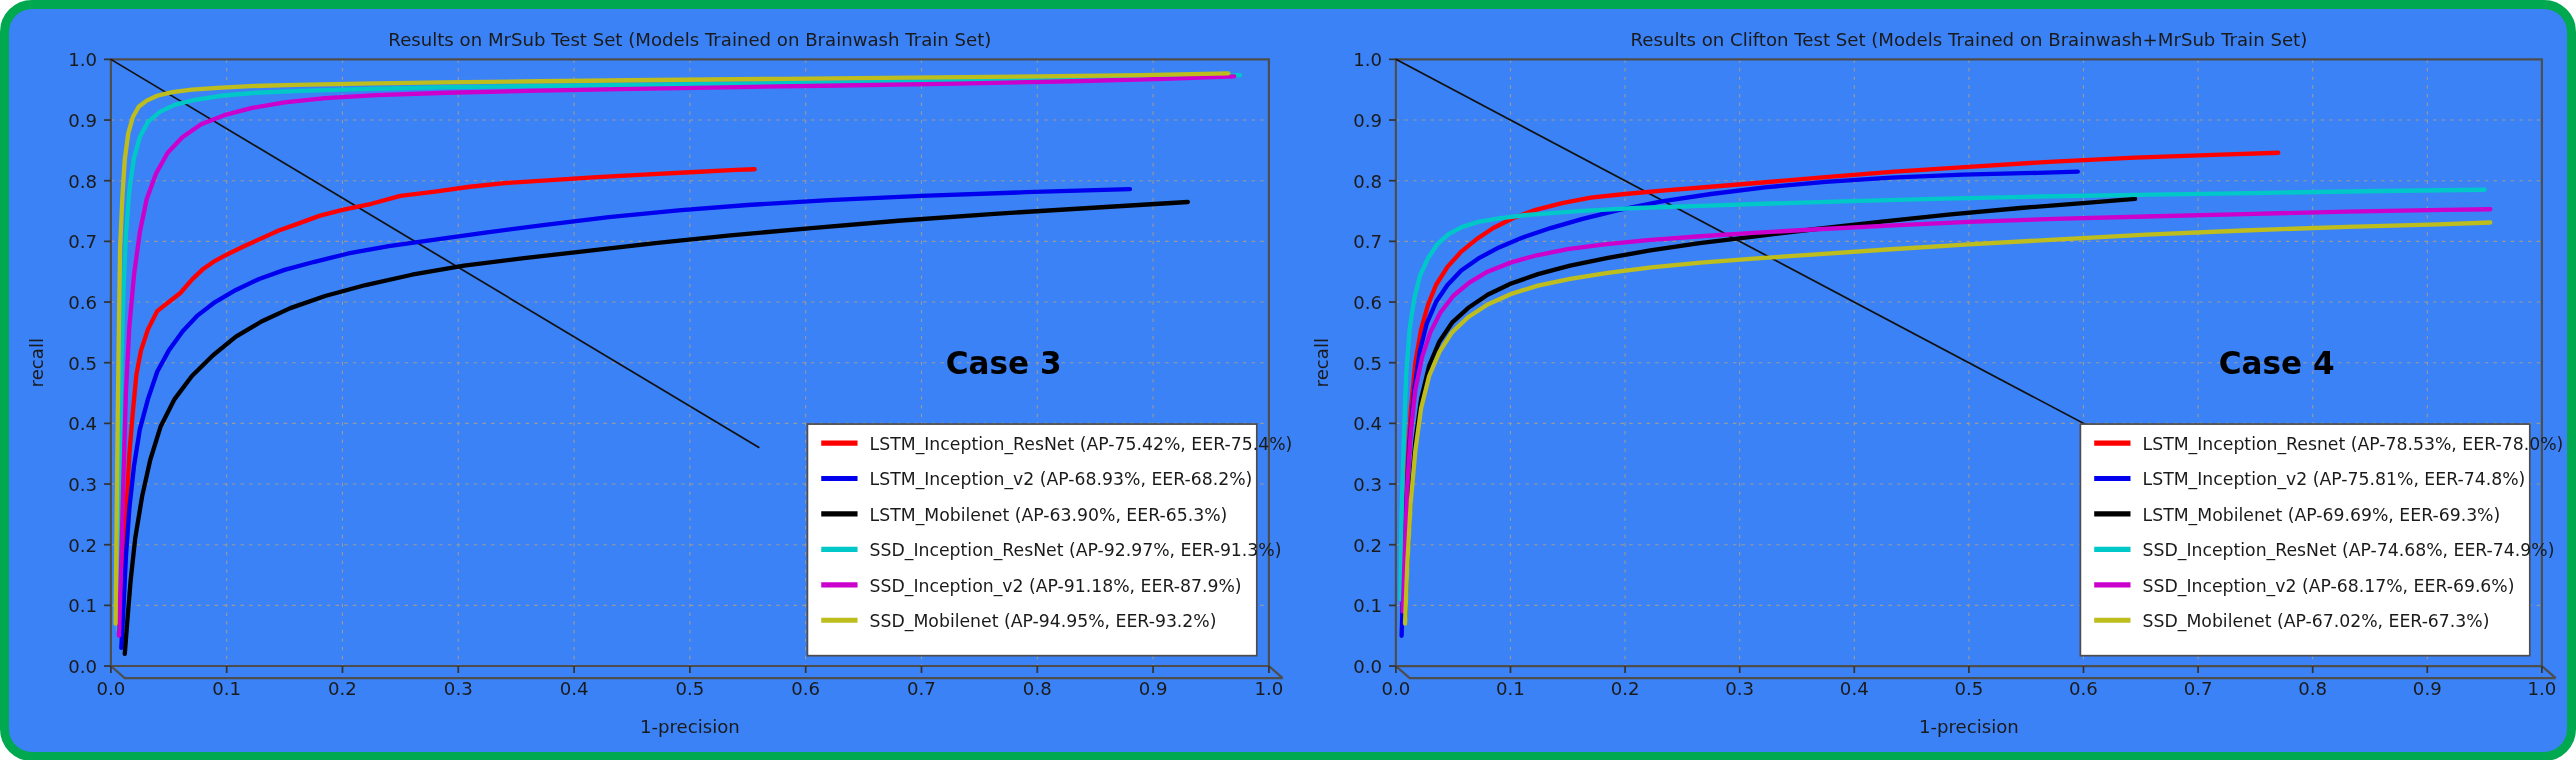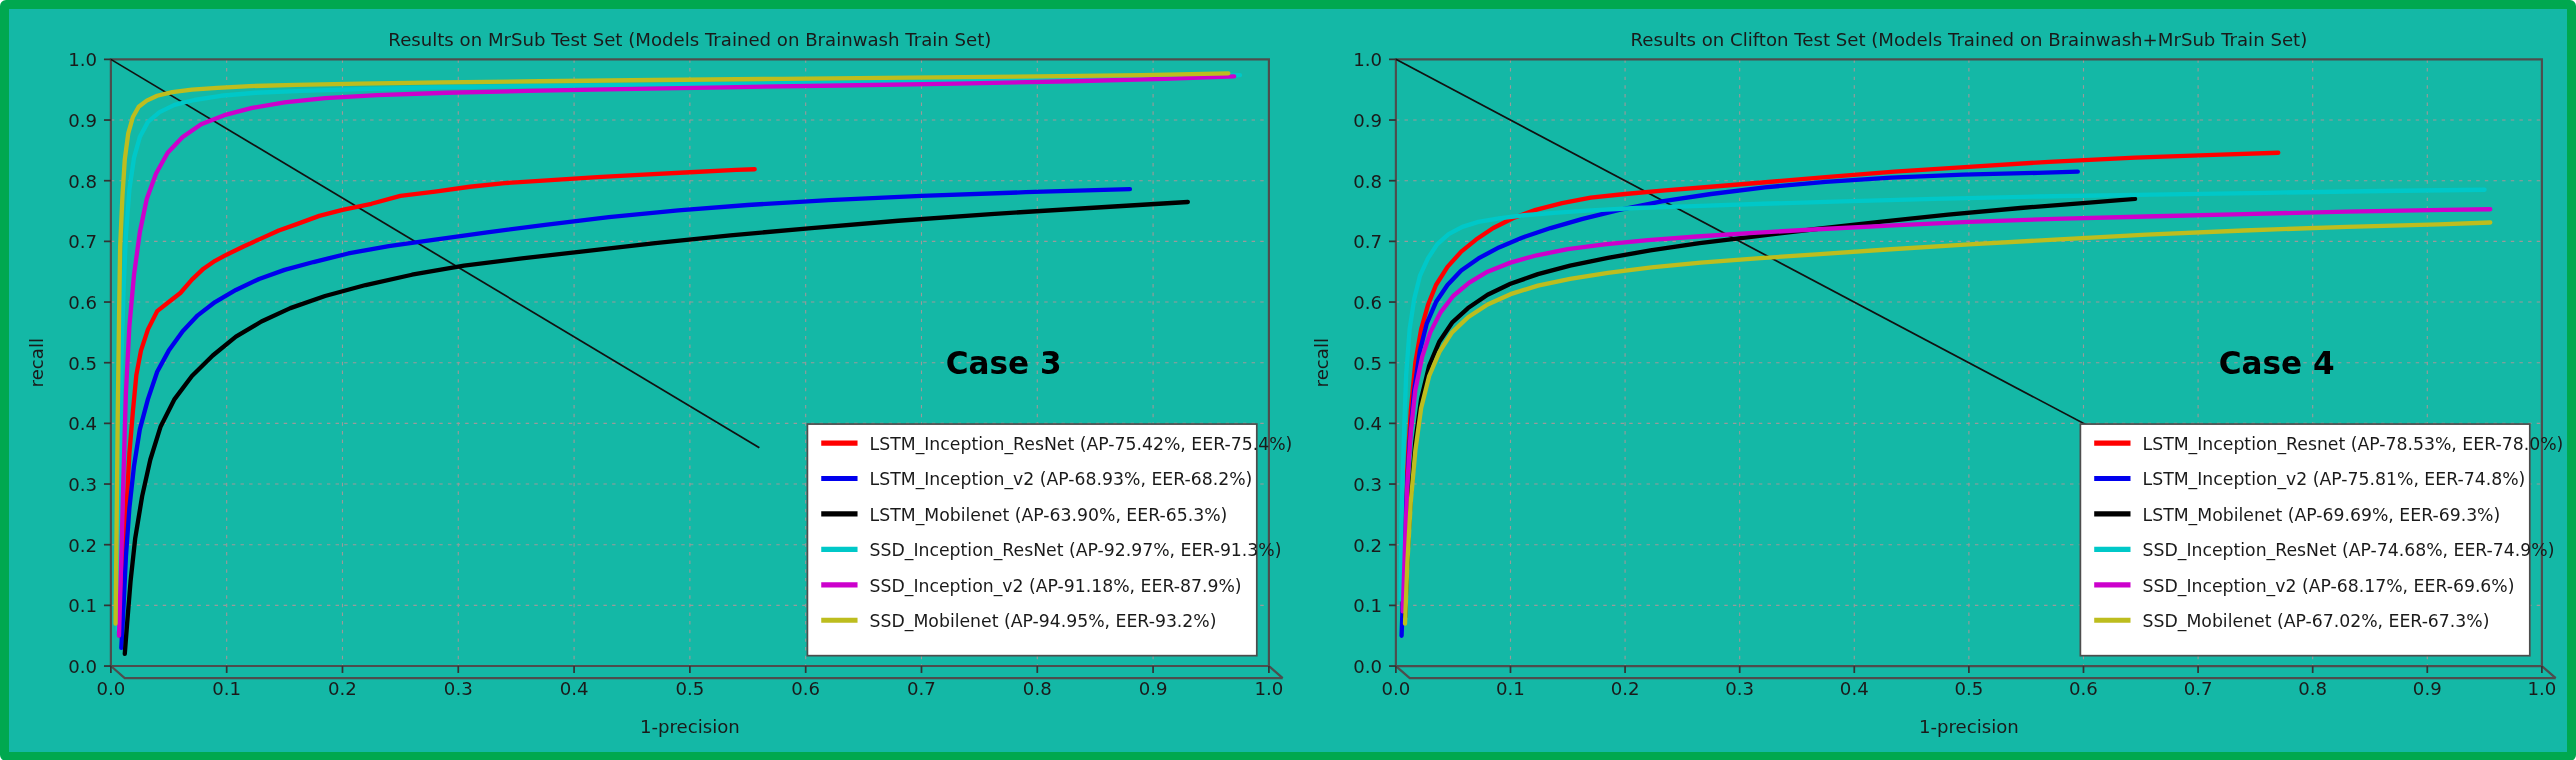--- a/index.html
+++ b/index.html
@@ -1,19 +1,19 @@
 <!DOCTYPE html>
 <html style="font-size:14px"><head>
 <meta charset="utf-8">
 <style>
   html,body{margin:0;padding:0;background:#fff;}
   body{width:2576px;height:761px;font-family:"DejaVu Sans",sans-serif;overflow:hidden;}
   #frame{
     position:absolute;left:0;top:0;width:2576px;height:761px;
-    box-sizing:border-box;border:9.5px solid #00A84F;border-radius:6px;background:#14b8a6;
+    box-sizing:border-box;border:9.5px solid #00A84F;border-radius:32px;background:#3b82f6;
   }
   .panel{position:absolute;top:0;height:761px;}
   #panel-left{left:12px;width:1279px;}
   #panel-right{left:1297px;width:1267px;}
   .plotsvg{display:block;}
   .axis-title{font-family:"DejaVu Sans",sans-serif;font-size:21px;fill:#1a1a1a;}
   .tick-lbl{font-family:"DejaVu Sans",sans-serif;font-size:21px;fill:#1a1a1a;}
   .chart-title{font-family:"DejaVu Sans",sans-serif;font-size:21px;fill:#1a1a1a;}
   .case-lbl{font-family:"DejaVu Sans",sans-serif;font-size:36px;font-weight:bold;fill:#000;}
   .legend-txt{font-family:"DejaVu Sans",sans-serif;font-size:20px;fill:#1a1a1a;}

